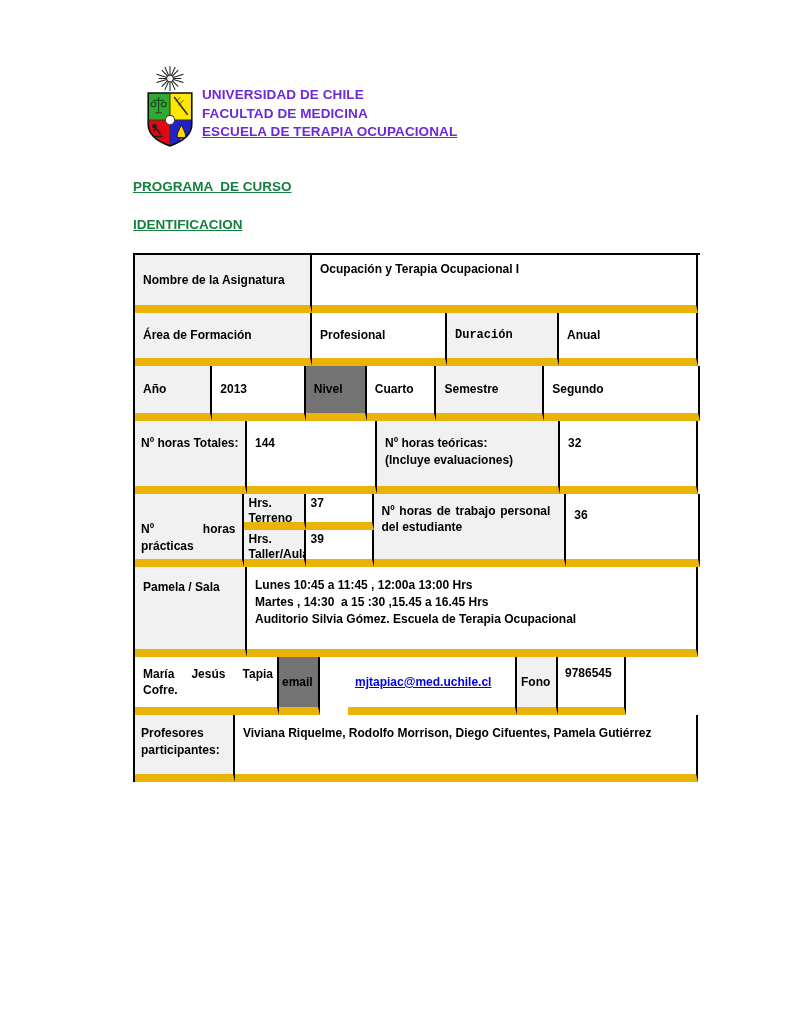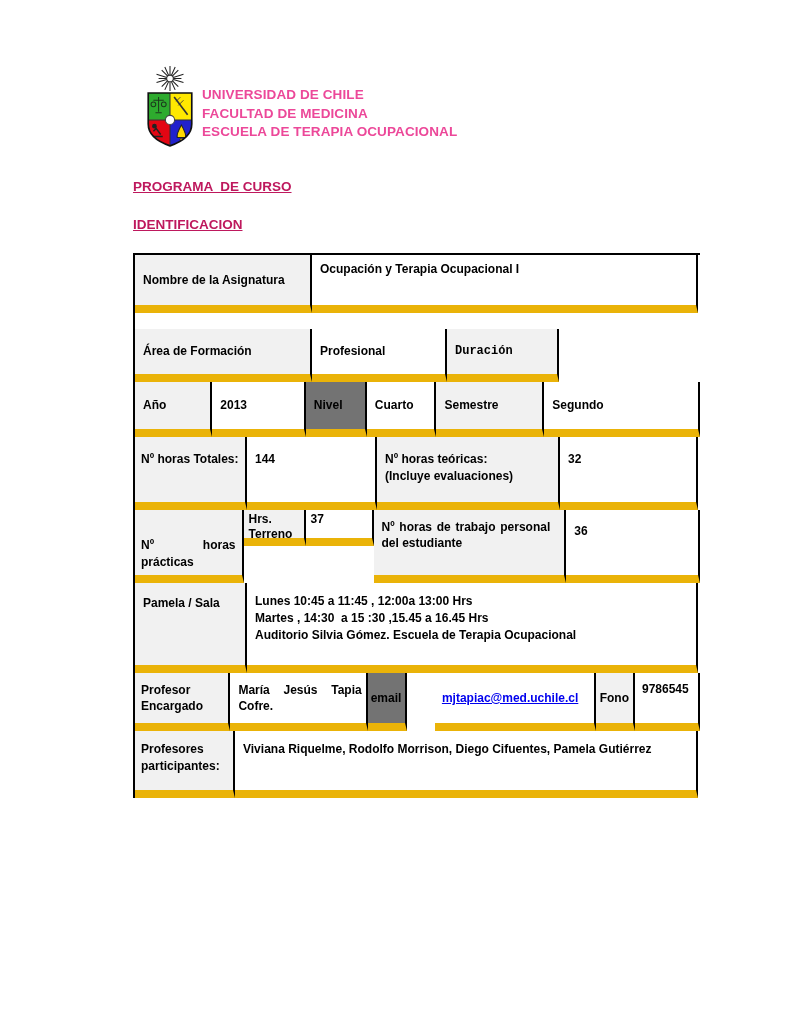--- a/index.html
+++ b/index.html
@@ -3,46 +3,46 @@
 <meta charset="utf-8">
 <style>
   html,body{margin:0;padding:0;}
   body{width:800px;height:1035px;background:#ffffff;overflow:hidden;
        font-family:"Liberation Sans", sans-serif; -webkit-font-smoothing:antialiased;}
   .page{position:relative;width:800px;height:1035px;background:#fff;}
 
   
   .logo{position:absolute;left:142px;top:66px;}
   .orgblock{position:absolute;left:202px;top:86px;font-weight:bold;
-            font-size:13.5px;line-height:18.5px;color:#ec4899;letter-spacing:0.1px;}
-  .org-underline{}
+            font-size:13.5px;line-height:18.5px;color:#6d28d9;letter-spacing:0.1px;}
+  .org-underline{text-decoration:underline;}
 
   .doc-heading{position:absolute;left:133px;font-weight:bold;font-size:13.5px;
-               color:#be185d;text-decoration:underline;white-space:pre;}
+               color:#15803d;text-decoration:underline;white-space:pre;}
   .h-program{top:179px;}
   .h-ident{top:217px;}
 
   
   .tbl{position:absolute;left:133px;top:253px;width:565px;
        border-top:2px solid #000;border-left:2px solid #000;
        font-size:12px;font-weight:bold;color:#000;line-height:16.5px;}
   .r{display:flex;}
   .c{box-sizing:border-box;border-right:2px solid #000;border-bottom:8px solid #eab308;
      display:flex;padding:4px 8px;overflow:hidden;}
   .s1{background:#f1f1f1;}          
   .s2{background:#737373;}          
   .vc{align-items:center;}
   .vt{align-items:flex-start;}
   .vb{align-items:flex-end;}
   .jy{text-align:justify;}
   .jy .inner{width:100%;text-align:justify;}
   .inner{width:100%;}
   .lines div{white-space:pre-wrap;line-height:17px;}
 
-  .sub{display:flex;width:130px;}
+  .sub{display:flex;flex-direction:column;width:130px;}
   .subr{display:flex;}
   .subr .c{padding:2px 4px 2px 5px;line-height:15px;}
 
   a.email-link{color:#0000ee;text-decoration:underline;font-weight:bold;cursor:pointer;}
 </style>
 </head>
 <body>
 
 <div class="page">
 
@@ -104,29 +104,32 @@
 
     <div class="r" style="height:58px;">
       <div class="c s1 vc" style="width:177px;">
         <div class="inner">Nombre de la Asignatura</div>
       </div>
       <div class="c vt" style="width:386px;padding-top:6px;">
         <div class="inner">Ocupación y Terapia Ocupacional I</div>
       </div>
     </div>
 
-    <div class="r" style="height:53px;margin-top:16px;">
+    <div class="r" style="height:53px;">
       <div class="c s1 vc" style="width:177px;">
         <div class="inner">Área de Formación</div>
       </div>
       <div class="c vc" style="width:135px;">
         <div class="inner">Profesional</div>
       </div>
       <div class="c s1 vc" style="width:112px;font-family:Liberation Mono, monospace;">
         <div class="inner">Duración</div>
+      </div>
+      <div class="c vc" style="width:139px;">
+        <div class="inner">Anual</div>
       </div>
     </div>
 
     <div class="r" style="height:55px;">
       <div class="c s1 vc" style="width:80px;">
         <div class="inner">Año</div>
       </div>
       <div class="c vc" style="width:97px;">
         <div class="inner">2013</div>
       </div>
@@ -199,23 +202,20 @@
       <div class="c vt" style="width:451px;padding-top:10px;">
         <div class="inner lines">
           <div>Lunes 10:45 a 11:45 , 12:00a 13:00 Hrs</div>
           <div>Martes , 14:30  a 15 :30 ,15.45 a 16.45 Hrs</div>
           <div>Auditorio Silvia Gómez. Escuela de Terapia Ocupacional</div>
         </div>
       </div>
     </div>
 
     <div class="r" style="height:58px;">
-      <div class="c s1 vc" style="width:100px;padding:4px 4px 4px 6px;">
-        <div class="inner">Profesor Encargado</div>
-      </div>
       <div class="c vc jy" style="width:144px;padding:4px 4px 4px 8px;">
         <div class="inner">María Jesús Tapia Cofre.</div>
       </div>
       <div class="c s2 vc" style="width:41px;padding:4px 2px 4px 3px;">
         <div class="inner">email</div>
       </div>
       <div class="c vc" style="width:169px;padding:4px 2px 4px 7px;margin-left:28px;">
         <a class="email-link">mjtapiac@med.uchile.cl</a>
       </div>
       <div class="c s1 vc" style="width:41px;padding:4px 2px 4px 4px;">

